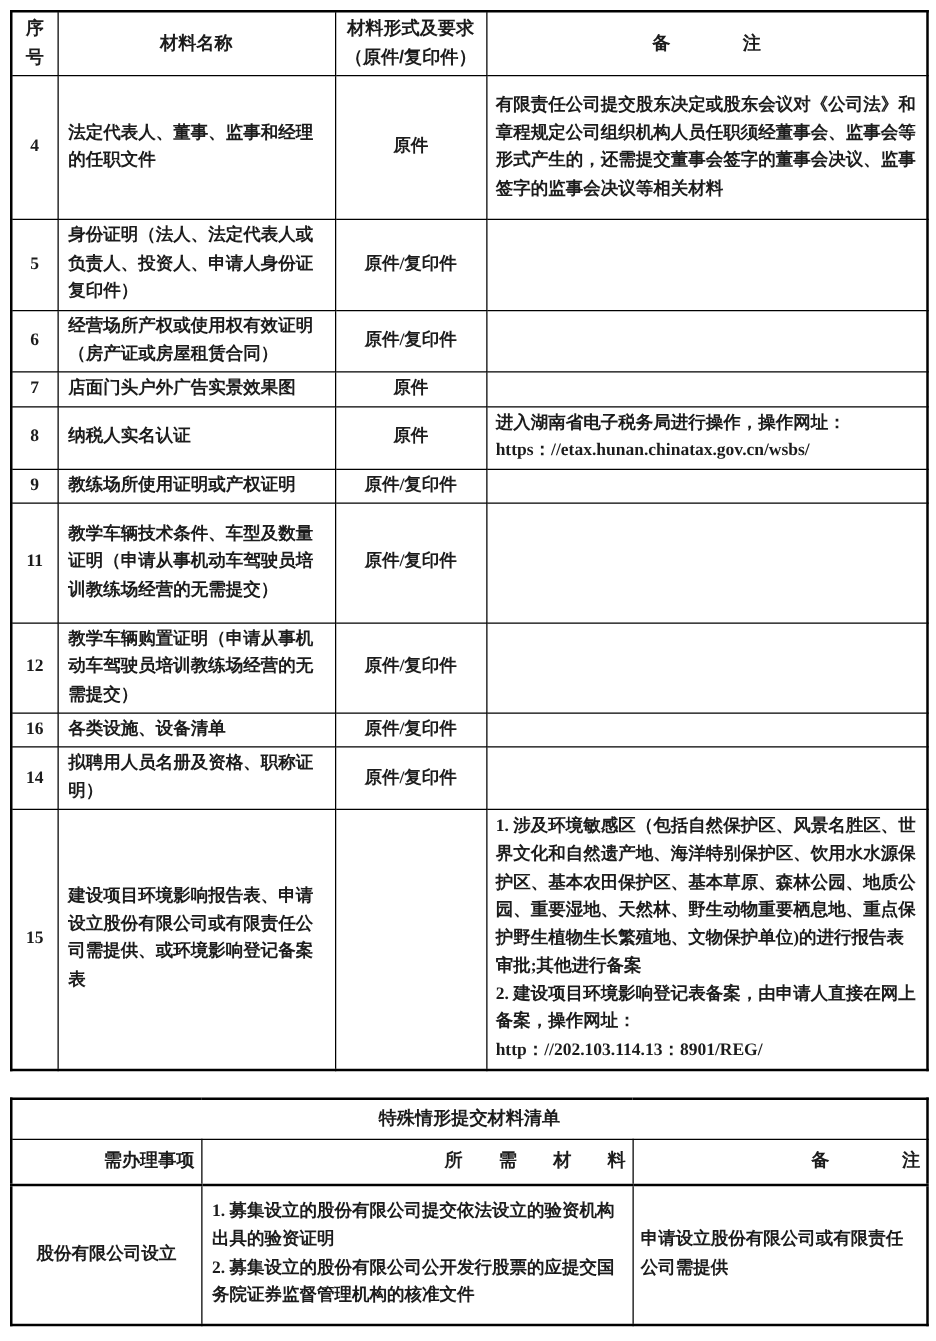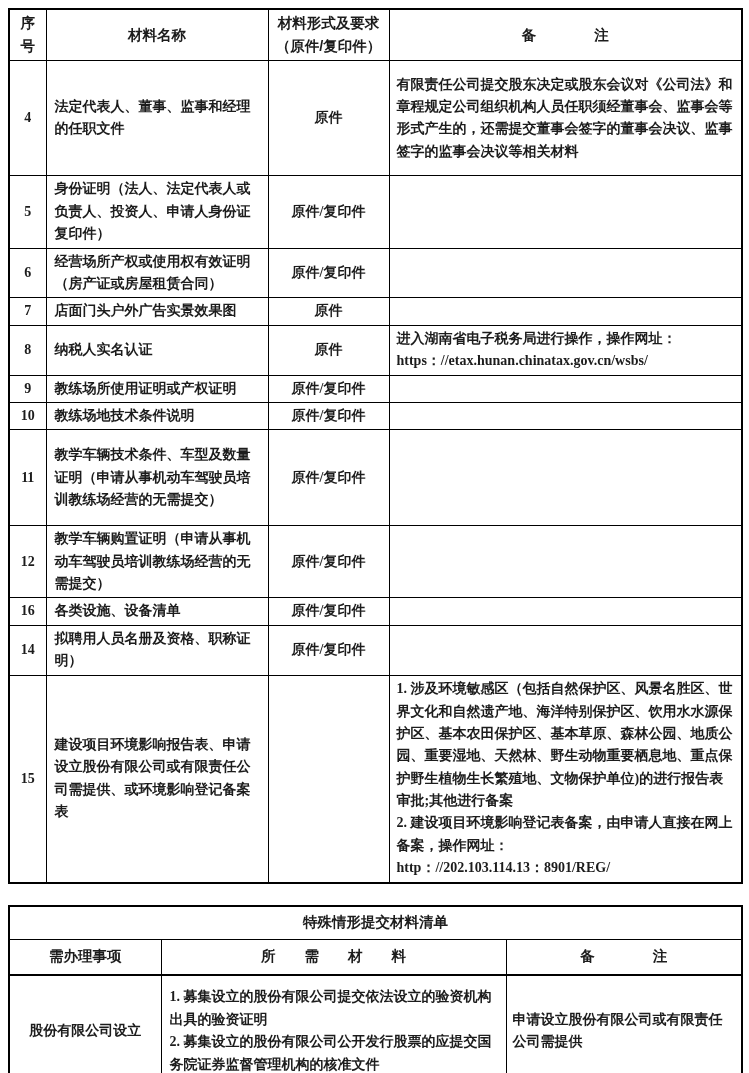--- a/index.html
+++ b/index.html
@@ -38,21 +38,21 @@
     text-align: center;
     font-size: 14.5px;
   }
   .c-no   { text-align: center; padding: 2px 2px; }
   .c-name { text-align: left;   padding: 2px 8px; }
   .c-form { text-align: center; }
   .c-note { text-align: left; white-space: pre-wrap; padding: 2px 7px; word-break: break-all; }
   .t1 .hdr { height: 47px; }
   .t2-title-row { height: 33px; margin-top: 17px; }
   .t2 .hdr { height: 36px; border-bottom: 2px solid #000; }
-  .t2 .hdr td { border-bottom: 2px solid #000; }
+  .t2 .hdr td { border-bottom: 2px solid #000; text-align: right; }
   .t2 .body-row { height: 112px; }
   .c-item { text-align: center; }
   .c-mat  { text-align: left; white-space: pre-wrap; padding: 2px 8px; }
   .c-snote{ text-align: left; padding: 2px 6px; }
 </style>
 </head>
 <body>
 
 <div class="page">
 
@@ -100,26 +100,20 @@
     <tr style="height:47px">
       <td class="c-no">8</td>
       <td class="c-name">纳税人实名认证</td>
       <td class="c-form">原件</td>
       <td class="c-note">进入湖南省电子税务局进行操作，操作网址：
 https：//etax.hunan.chinatax.gov.cn/wsbs/</td>
     </tr>
     <tr style="height:26px">
       <td class="c-no">9</td>
       <td class="c-name">教练场所使用证明或产权证明</td>
-      <td class="c-form">原件/复印件</td>
-      <td class="c-note"></td>
-    </tr>
-    <tr style="height:26px">
-      <td class="c-no">10</td>
-      <td class="c-name">教练场地技术条件说明</td>
       <td class="c-form">原件/复印件</td>
       <td class="c-note"></td>
     </tr>
     <tr style="height:96px">
       <td class="c-no">11</td>
       <td class="c-name">教学车辆技术条件、车型及数量证明（申请从事机动车驾驶员培训教练场经营的无需提交）</td>
       <td class="c-form">原件/复印件</td>
       <td class="c-note"></td>
     </tr>
     <tr style="height:72px">

